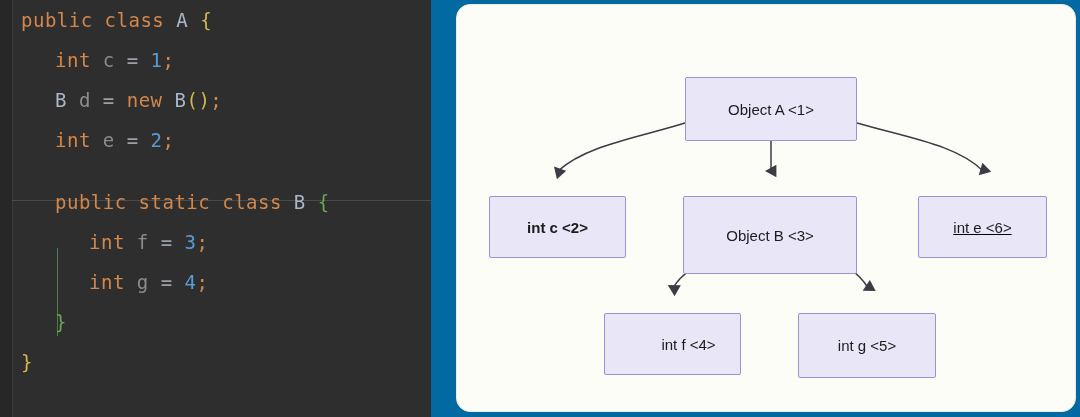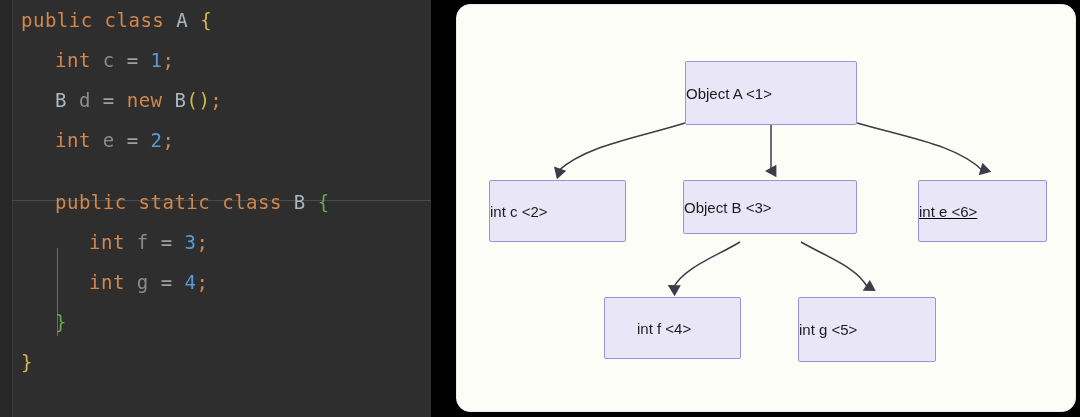--- a/index.html
+++ b/index.html
@@ -4,21 +4,21 @@
 <style>
   html, body {
     margin: 0;
     padding: 0;
     background: #ffffff;
   }
   #root {
     position: relative;
     width: 1080px;
     height: 417px;
-    background: #000000;
+    background: #0369a1;
     overflow: hidden;
     font-family: "Liberation Sans", sans-serif;
   }
 
   
   #code-panel {
     position: absolute;
     left: 0;
     top: 0;
     width: 431px;
@@ -96,21 +96,23 @@
     width: 618px;
     height: 406px;
   }
   .node-box {
     position: absolute;
     background: #e8e6f7;
     border: 1px solid #9a93d6;
     border-radius: 2px;
     display: flex;
     align-items: center;
+    justify-content: center;
     box-sizing: border-box;
+    margin-top: 16px;
   }
   .node-label {
     font-family: "Liberation Sans", sans-serif;
     font-size: 15px;
     color: #1c1c1c;
     white-space: nowrap;
   }
 </style>
 </head>
 <body>
@@ -136,24 +138,24 @@
           <path d="M 314 120 L 314 166" fill="none" stroke="#3c3c46" stroke-width="1.5" marker-end="url(#arrowhead)"></path>
           <path d="M 400 118 C 452 133, 500 140, 526 166" fill="none" stroke="#3c3c46" stroke-width="1.5" marker-end="url(#arrowhead)"></path>
           <path d="M 283 237 C 258 252, 228 262, 216 283" fill="none" stroke="#3c3c46" stroke-width="1.5" marker-end="url(#arrowhead)"></path>
           <path d="M 344 237 C 370 252, 400 262, 411 283" fill="none" stroke="#3c3c46" stroke-width="1.5" marker-end="url(#arrowhead)"></path>
         </g>
     </svg>
     <div id="nodes-layer">
         <div class="node-box" style="left: 228px; top: 56px; width: 172px; height: 64px;">
           <span class="node-label">Object A &lt;1&gt;</span>
         </div>
-        <div class="node-box" style="left: 32px; top: 175px; width: 137px; height: 62px;">
+        <div class="node-box" style="left: 32px; top: 175px; width: 137px; height: 62px; font-weight: bold;">
           <span class="node-label">int c &lt;2&gt;</span>
         </div>
-        <div class="node-box" style="left: 226px; top: 175px; width: 174px; height: 54px;">
+        <div class="node-box" style="left: 226px; top: 175px; width: 174px; height: 78px;">
           <span class="node-label">Object B &lt;3&gt;</span>
         </div>
         <div class="node-box" style="left: 461px; top: 175px; width: 129px; height: 62px; text-decoration: underline;">
           <span class="node-label">int e &lt;6&gt;</span>
         </div>
         <div class="node-box" style="left: 147px; top: 292px; width: 137px; height: 62px; padding-left: 32px;">
           <span class="node-label">int f &lt;4&gt;</span>
         </div>
         <div class="node-box" style="left: 341px; top: 292px; width: 138px; height: 65px;">
           <span class="node-label">int g &lt;5&gt;</span>

